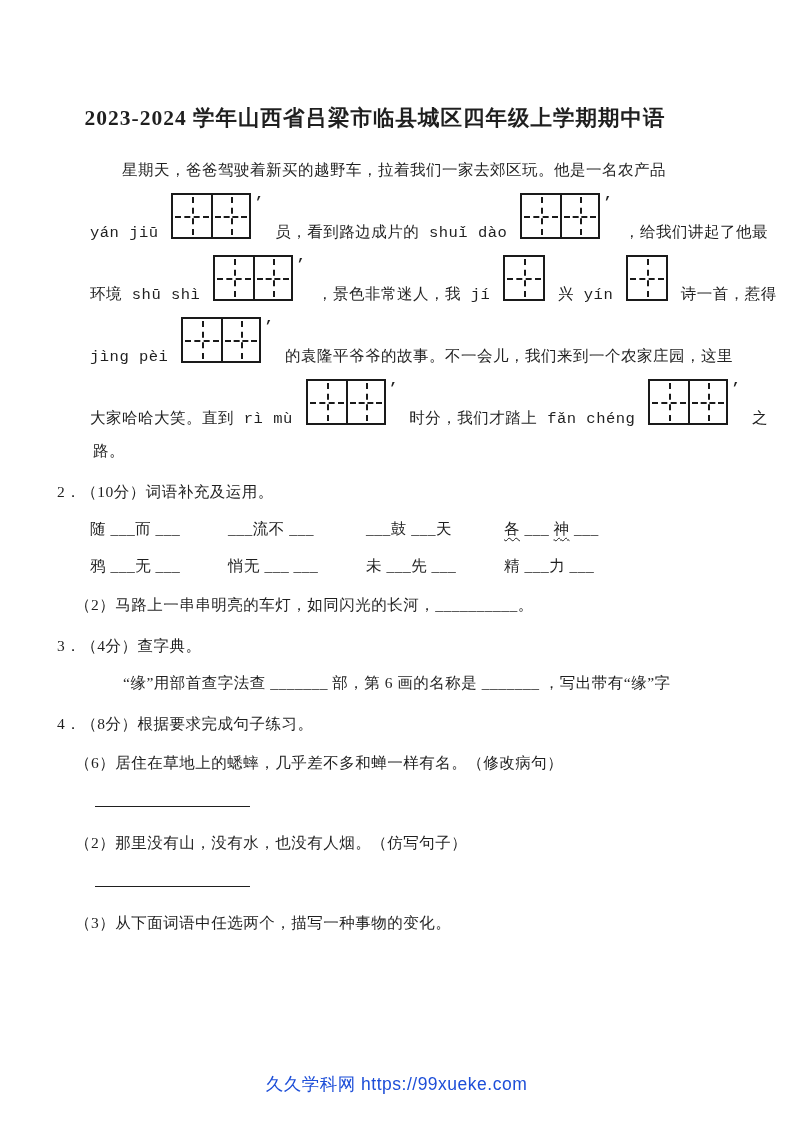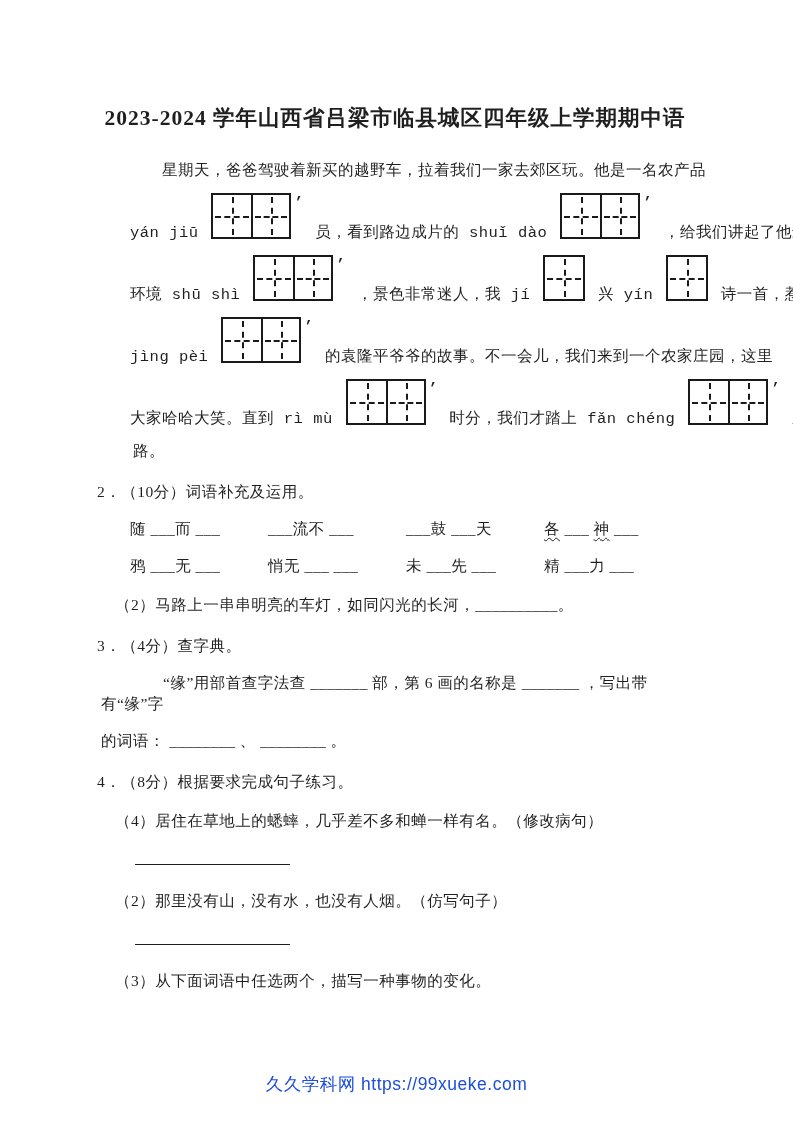--- a/index.html
+++ b/index.html
@@ -4,21 +4,21 @@
 <style>
   * { margin:0; padding:0; box-sizing:border-box; }
   html,body { background:#ffffff; }
   .page {
     position:relative;
     width:793px; height:1122px;
     margin:0 auto;
     background:#ffffff;
     font-family:"Liberation Serif","DejaVu Serif",serif;
     color:#1f1f1f;
-    padding:96px 100px 0 97px;
+    padding:96px 100px 0 57px;
     overflow:hidden;
     font-size:15.5px;
     letter-spacing:0.5px;
     border-radius:25px;
   }
   .title {
     text-align:center;
     font-weight:bold;
     font-size:21.5px;
     line-height:44px;
@@ -164,24 +164,23 @@
     <span class="idiom">鸦 ___无 ___</span>
     <span class="idiom">悄无 ___ ___</span>
     <span class="idiom">未 ___先 ___</span>
     <span class="idiom">精 ___力 ___</span>
   </div>
 
   <div class="subq">（2）马路上一串串明亮的车灯，如同闪光的长河，__________。</div>
 
   <div class="qheading">3．（4分）查字典。</div>
   <div class="q3p1">“缘”用部首查字法查 _______ 部，第 6 画的名称是 _______ ，写出带有“缘”字</div>
-  <div class="q3p2">的词语： ________ 、 ________ 。</div>
 
   <div class="qheading">4．（8分）根据要求完成句子练习。</div>
-  <div class="subq">（4）居住在草地上的蟋蟀，几乎差不多和蝉一样有名。（修改病句）</div>
+  <div class="subq">（6）居住在草地上的蟋蟀，几乎差不多和蝉一样有名。（修改病句）</div>
   <div class="answer-line"></div>
   <div class="subq m-top26">（2）那里没有山，没有水，也没有人烟。（仿写句子）</div>
   <div class="answer-line"></div>
   <div class="subq m-top26">（3）从下面词语中任选两个，描写一种事物的变化。</div>
 
   <div class="footer">久久学科网 https://99xueke.com</div>
 
 </div>
 
 </body></html>

